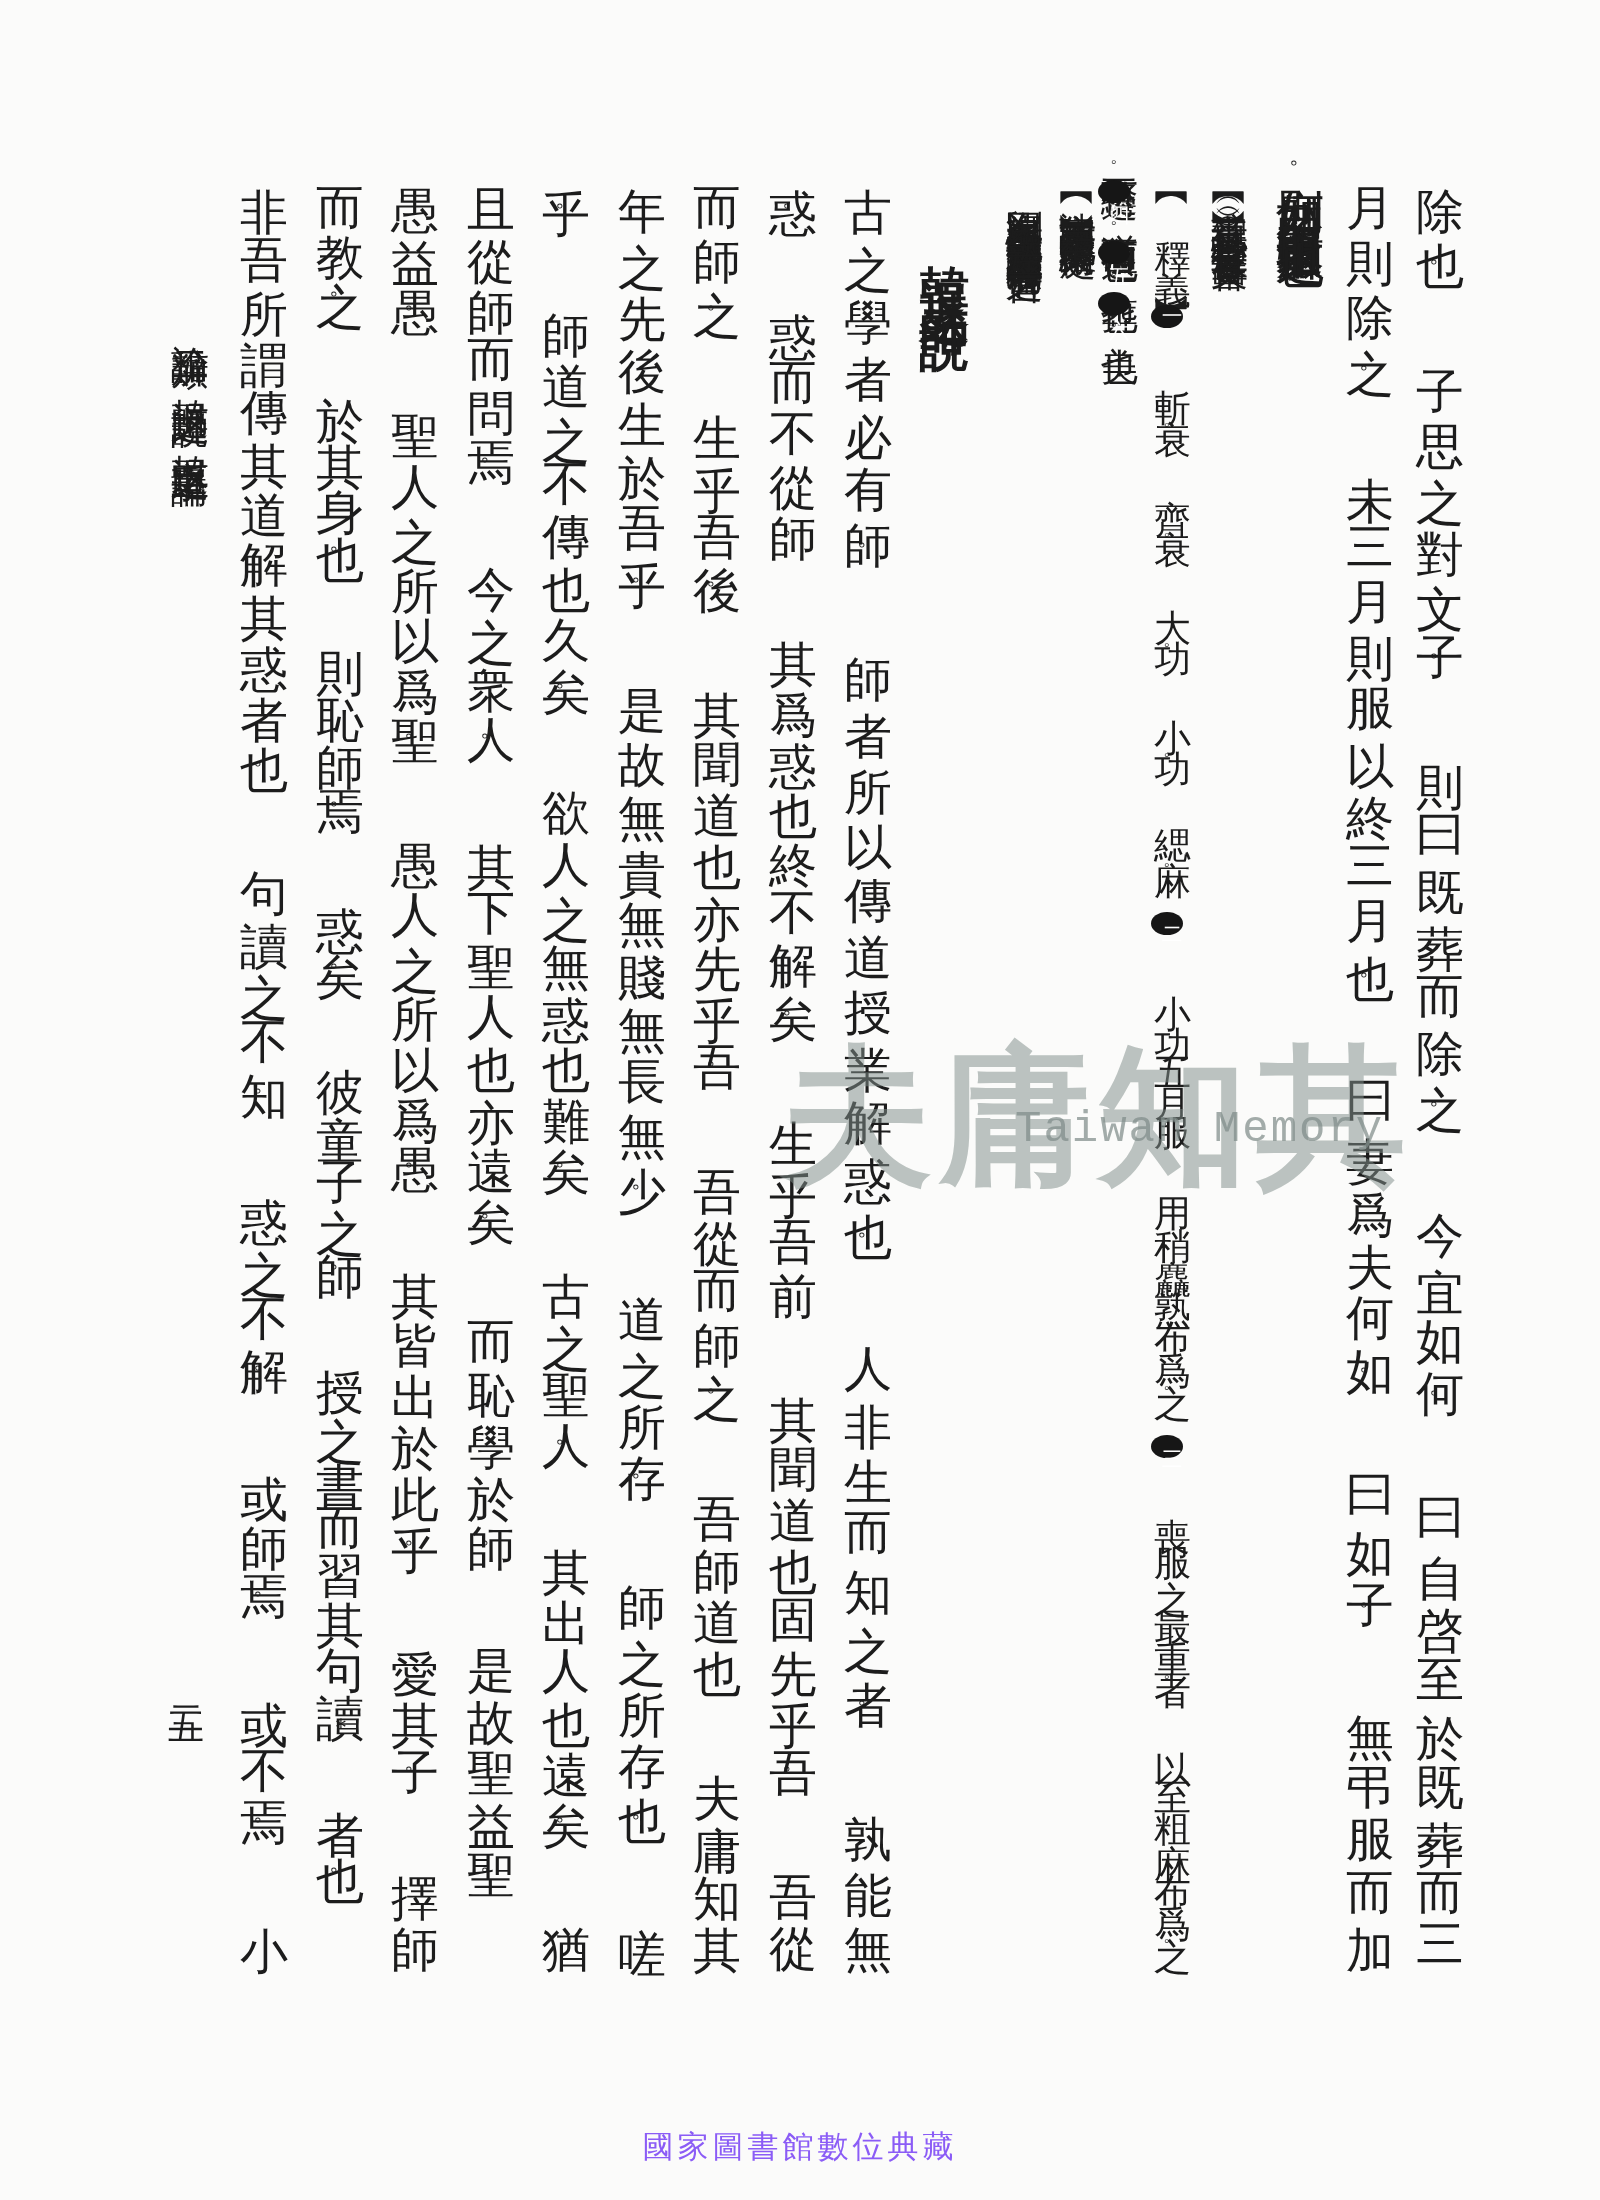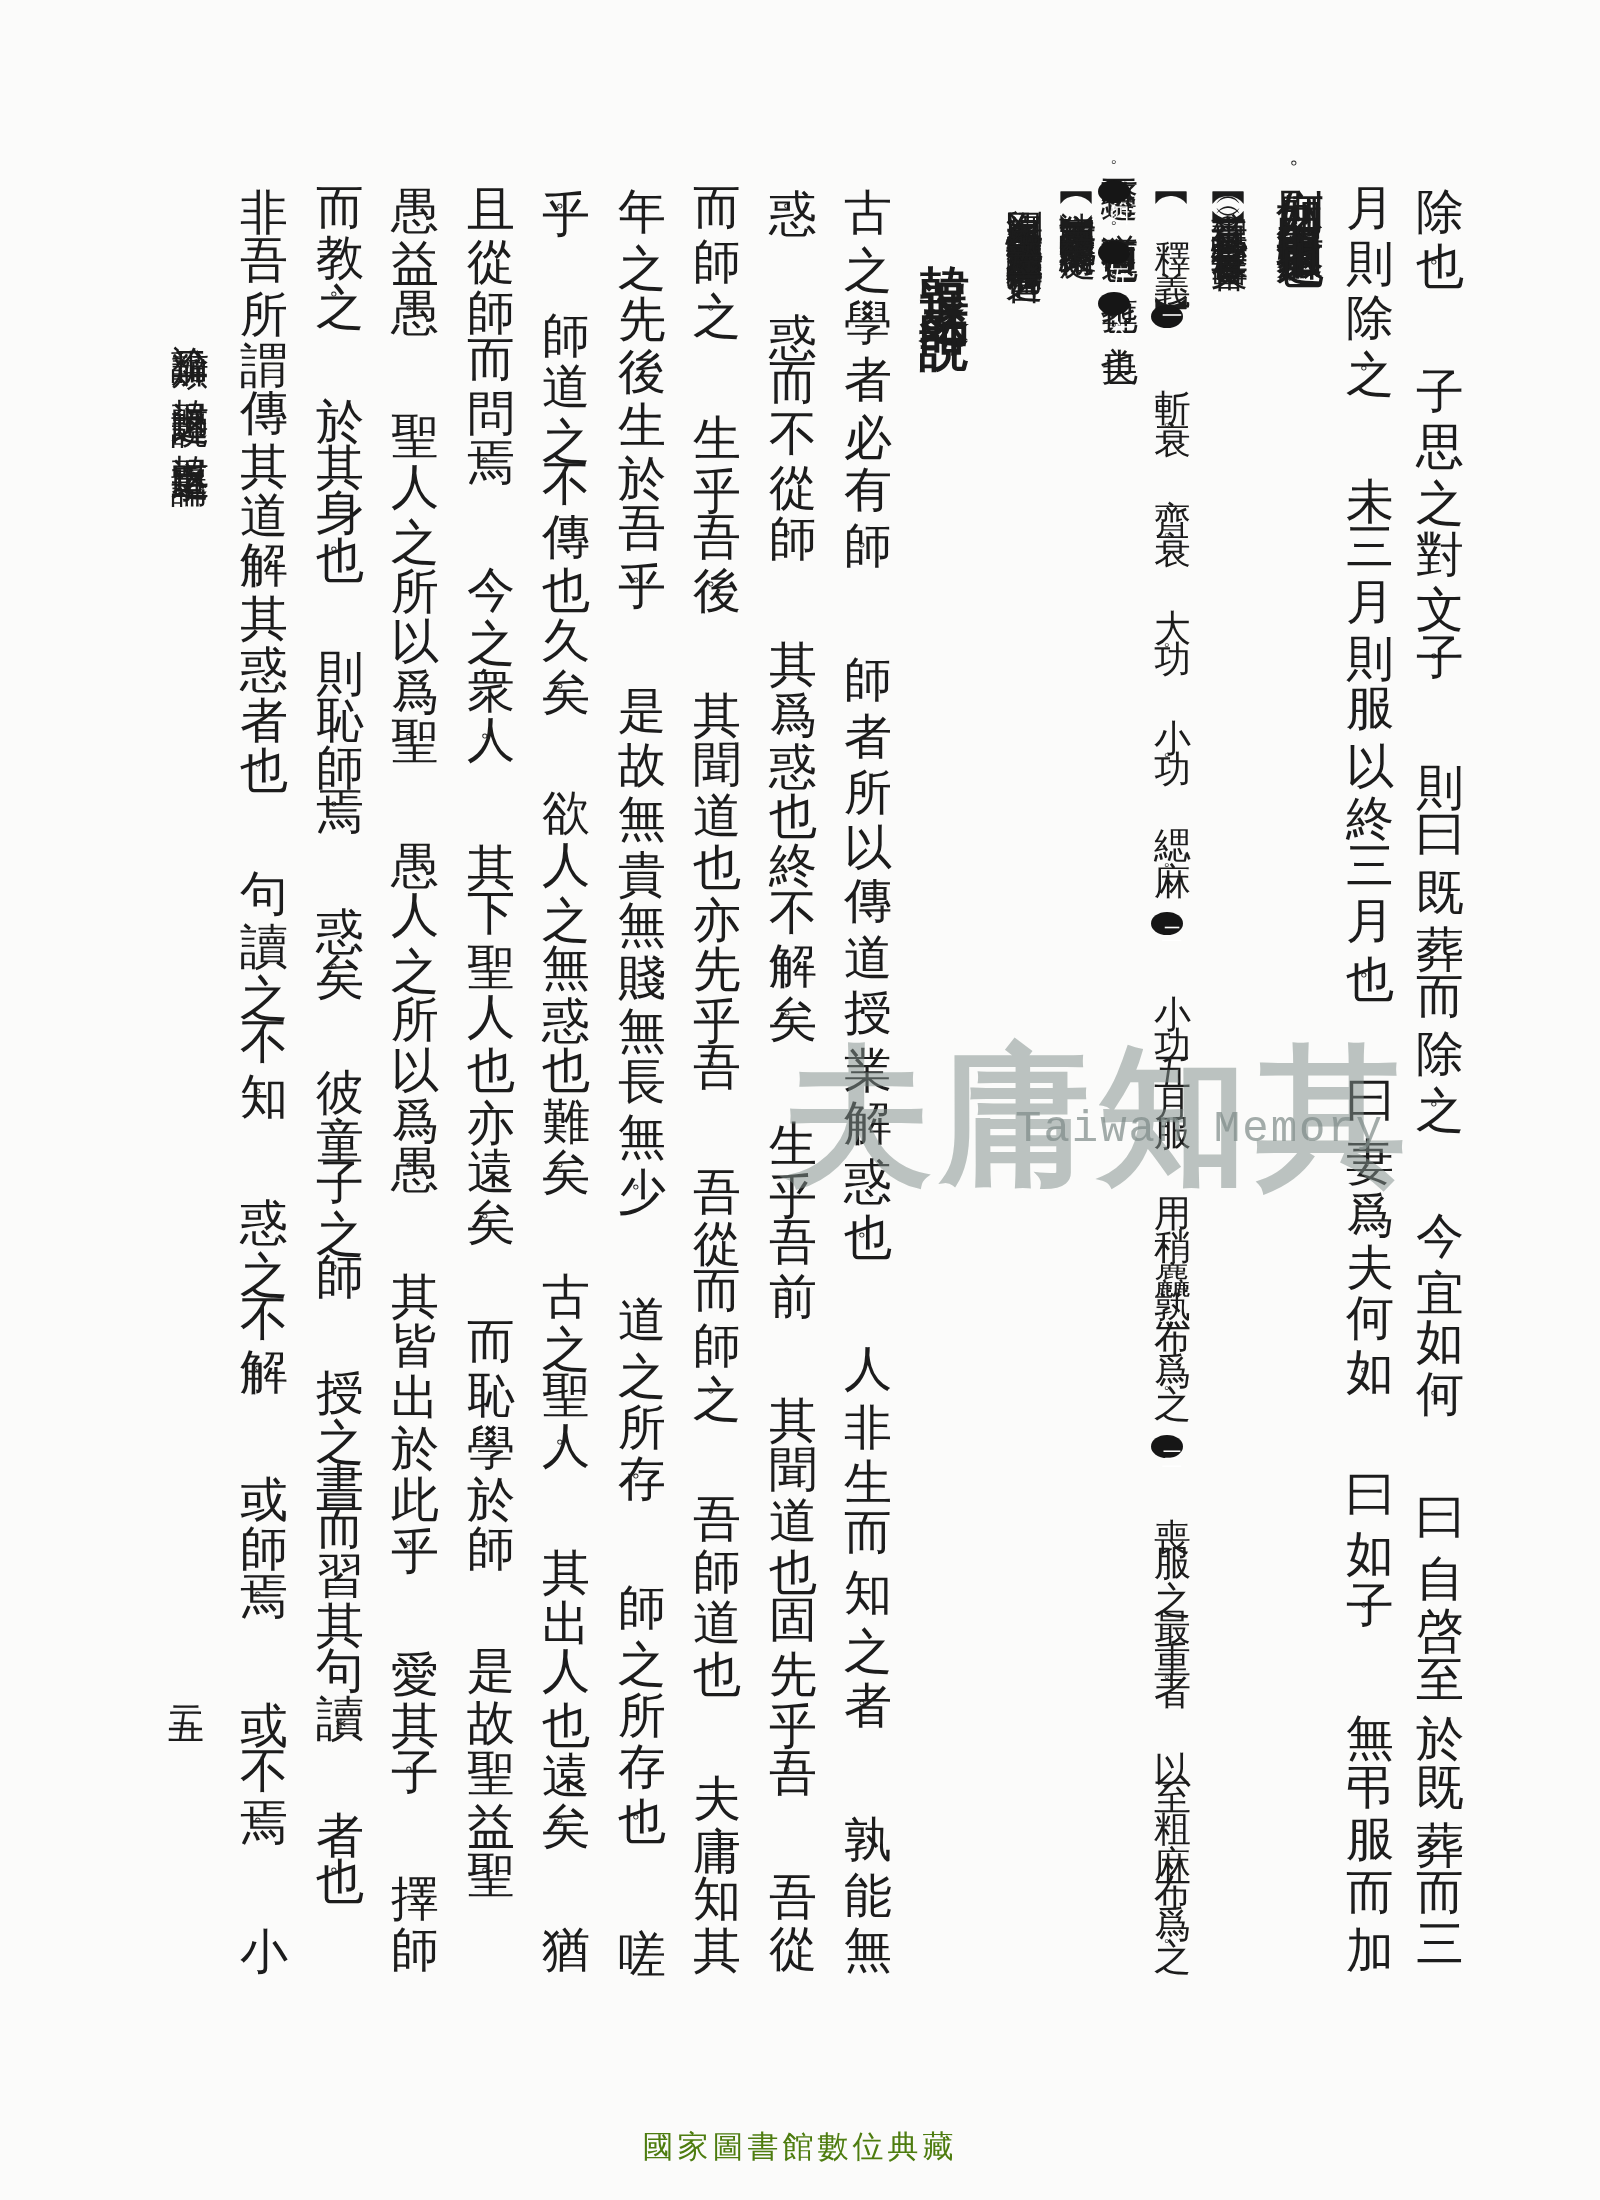--- a/index.html
+++ b/index.html
@@ -53,21 +53,21 @@
   .wm-latin{
     position:absolute;left:1015px;top:1088px;
     font-size:44px;letter-spacing:2px;
     color:rgba(128,140,137,0.72);
     font-family:Liberation Mono, monospace;
     margin-top:16px;
   }
   
   .caption{
     position:absolute;left:50%;top:2126px;transform:translateX(-50%);
-    font-size:31px;letter-spacing:4px;color:#4d7c0f;
+    font-size:31px;letter-spacing:4px;color:#8b5cf6;
     font-family:"DejaVu Serif",serif;white-space:nowrap;
   }
 </style>
 </head>
 <body>
 
 <div class="vcol m fill" style="left:1399px;">除也<span class="p">。</span>子思之對文子<span class="p">。</span>則曰既葬而除之<span class="p">。</span>今宜如何<span class="p">。</span>曰自啓至於既葬而三</div>
 <div class="vcol m fill" style="left:1329px;">月則除之<span class="p">。</span>未三月則服以終三月也<span class="p">。</span>曰妻爲夫何如<span class="p">。</span>曰如子<span class="p">。</span>無弔服而加</div>
 <div class="vcol m" style="left:1259px;">麻則何如<span class="p">。</span>曰今之弔服猶古之弔服也<span class="p">。</span></div>
 

